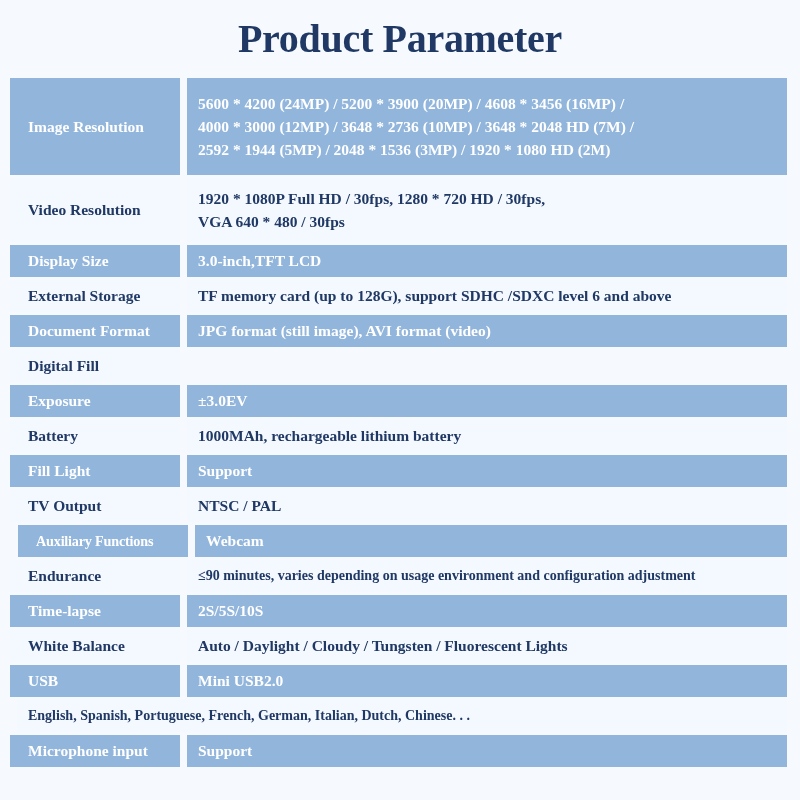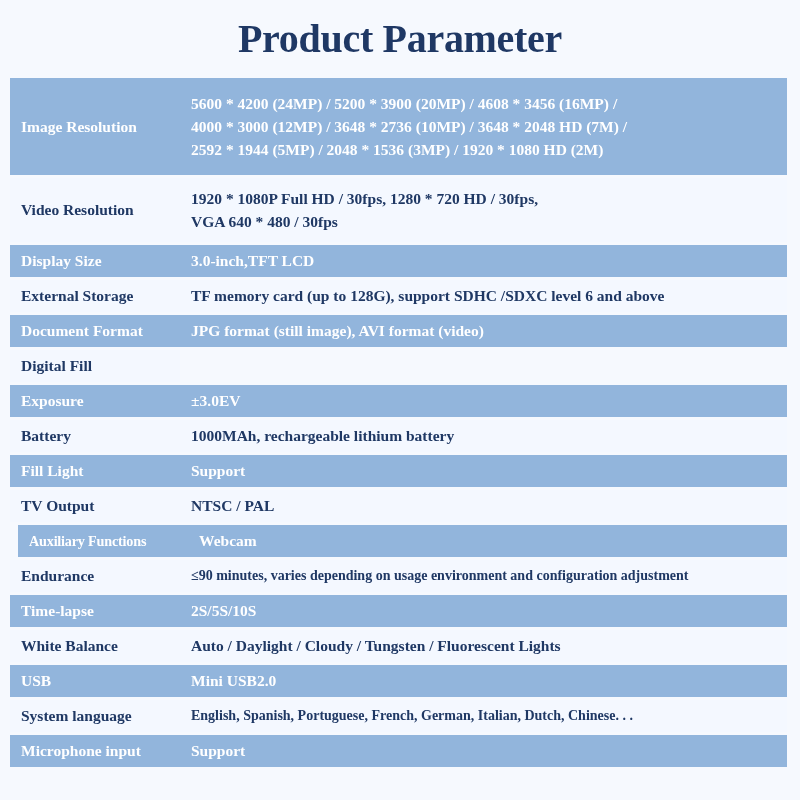--- a/index.html
+++ b/index.html
@@ -46,26 +46,27 @@
   .cell {
     box-sizing: border-box;
     display: flex;
     align-items: center;
     font-family: "Liberation Serif", serif;
     font-weight: bold;
   }
   .label {
     width: 170px;
     flex: 0 0 170px;
-    padding-left: 11px;
+    padding-left: 18px;
     padding-right: 4px;
     font-size: 15.5px;
   }
   .value {
     flex: 1 1 auto;
+    margin-left: 7px;
     padding-left: 11px;
     padding-right: 8px;
     font-size: 15.5px;
   }
   
   .row.dark .cell {
     background: #92b5dc;
     color: #ffffff;
   }
   .row.light .cell {
@@ -174,21 +175,20 @@
       <div class="cell label">White Balance</div>
       <div class="cell value">Auto / Daylight / Cloudy / Tungsten / Fluorescent Lights</div>
     </div>
 
     <div class="row dark h1">
       <div class="cell label">USB</div>
       <div class="cell value">Mini USB2.0</div>
     </div>
 
     <div class="row light h1">
-      <div class="cell label">System language</div>
       <div class="cell value small">English, Spanish, Portuguese, French, German, Italian, Dutch, Chinese. . .</div>
     </div>
 
     <div class="row dark h1">
       <div class="cell label">Microphone input</div>
       <div class="cell value">Support</div>
     </div>
 
   </div>
 </div>

